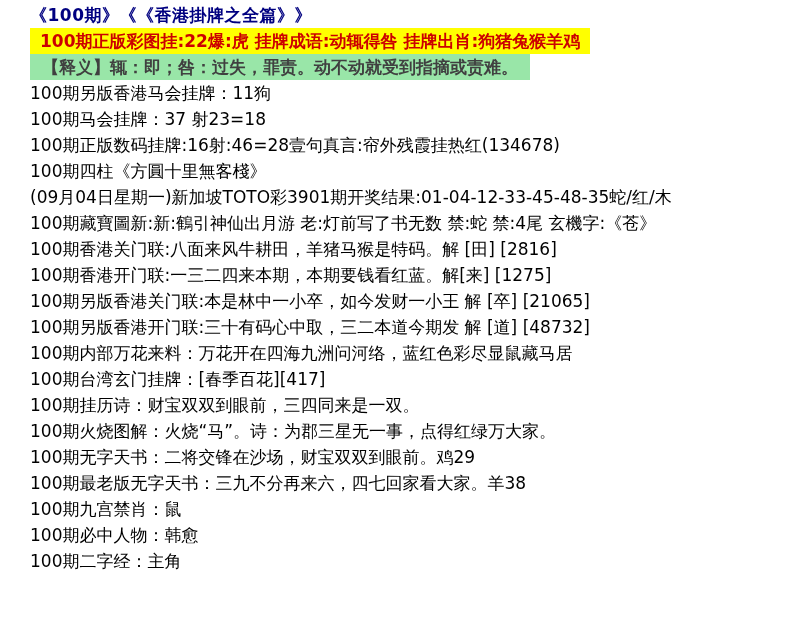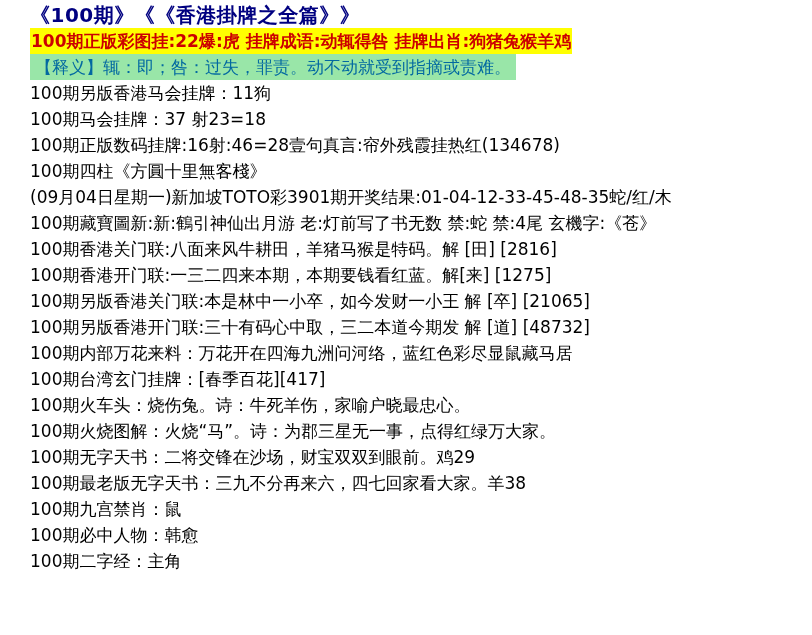--- a/index.html
+++ b/index.html
@@ -23,36 +23,37 @@
   }
   .line {
     font-size: 17px;
     line-height: 26px;
     white-space: nowrap;
     color: #000000;
   }
   .title-line {
     color: #000080;
     font-weight: bold;
-    font-size: 20px;
+    font-size: 17px;
     line-height: 26px;
     letter-spacing: 0.5px;
   }
   .hl-yellow {
     background: #ffff00;
     color: #cc0000;
     font-weight: bold;
     display: inline-block;
-    padding: 0 1px;
+    padding: 0 10px;
   }
   .hl-green {
     background: #99e6a8;
-    color: #0369a1;
+    color: #404040;
     display: inline-block;
-    padding: 0 5px;
+    padding: 0 12px;
+    font-weight: bold;
   }
 </style>
 </head>
 <body>
 
 <div class="page">
 
   <div class="title-line">《100期》《《香港掛牌之全篇》》</div>
 
   <div class="line">
@@ -68,21 +69,21 @@
   <div class="line">100期正版数码挂牌:16射:46=28壹句真言:帘外残霞挂热红(134678)</div>
   <div class="line">100期四柱《方圓十里無客棧》</div>
   <div class="line">(09月04日星期一)新加坡TOTO彩3901期开奖结果:01-04-12-33-45-48-35蛇/红/木</div>
   <div class="line">100期藏寶圖新:新:鶴引神仙出月游 老:灯前写了书无数 禁:蛇 禁:4尾 玄機字:《苍》</div>
   <div class="line">100期香港关门联:八面来风牛耕田，羊猪马猴是特码。解 [田] [2816]</div>
   <div class="line">100期香港开门联:一三二四来本期，本期要钱看红蓝。解[来] [1275]</div>
   <div class="line">100期另版香港关门联:本是林中一小卒，如今发财一小王 解 [卒] [21065]</div>
   <div class="line">100期另版香港开门联:三十有码心中取，三二本道今期发 解 [道] [48732]</div>
   <div class="line">100期内部万花来料：万花开在四海九洲问河络，蓝红色彩尽显鼠藏马居</div>
   <div class="line">100期台湾玄门挂牌：[春季百花][417]</div>
-  <div class="line">100期火车头：烧伤兔。诗：牛死羊伤，家喻户晓最忠心。</div>
+  <div class="line">100期挂历诗：财宝双双到眼前，三四同来是一双。</div>
   <div class="line">100期火烧图解：火烧“马”。诗：为郡三星无一事，点得红绿万大家。</div>
   <div class="line">100期无字天书：二将交锋在沙场，财宝双双到眼前。鸡29</div>
   <div class="line">100期最老版无字天书：三九不分再来六，四七回家看大家。羊38</div>
   <div class="line">100期九宫禁肖：鼠</div>
   <div class="line">100期必中人物：韩愈</div>
   <div class="line">100期二字经：主角</div>
 
 </div>
 
 </body></html>

